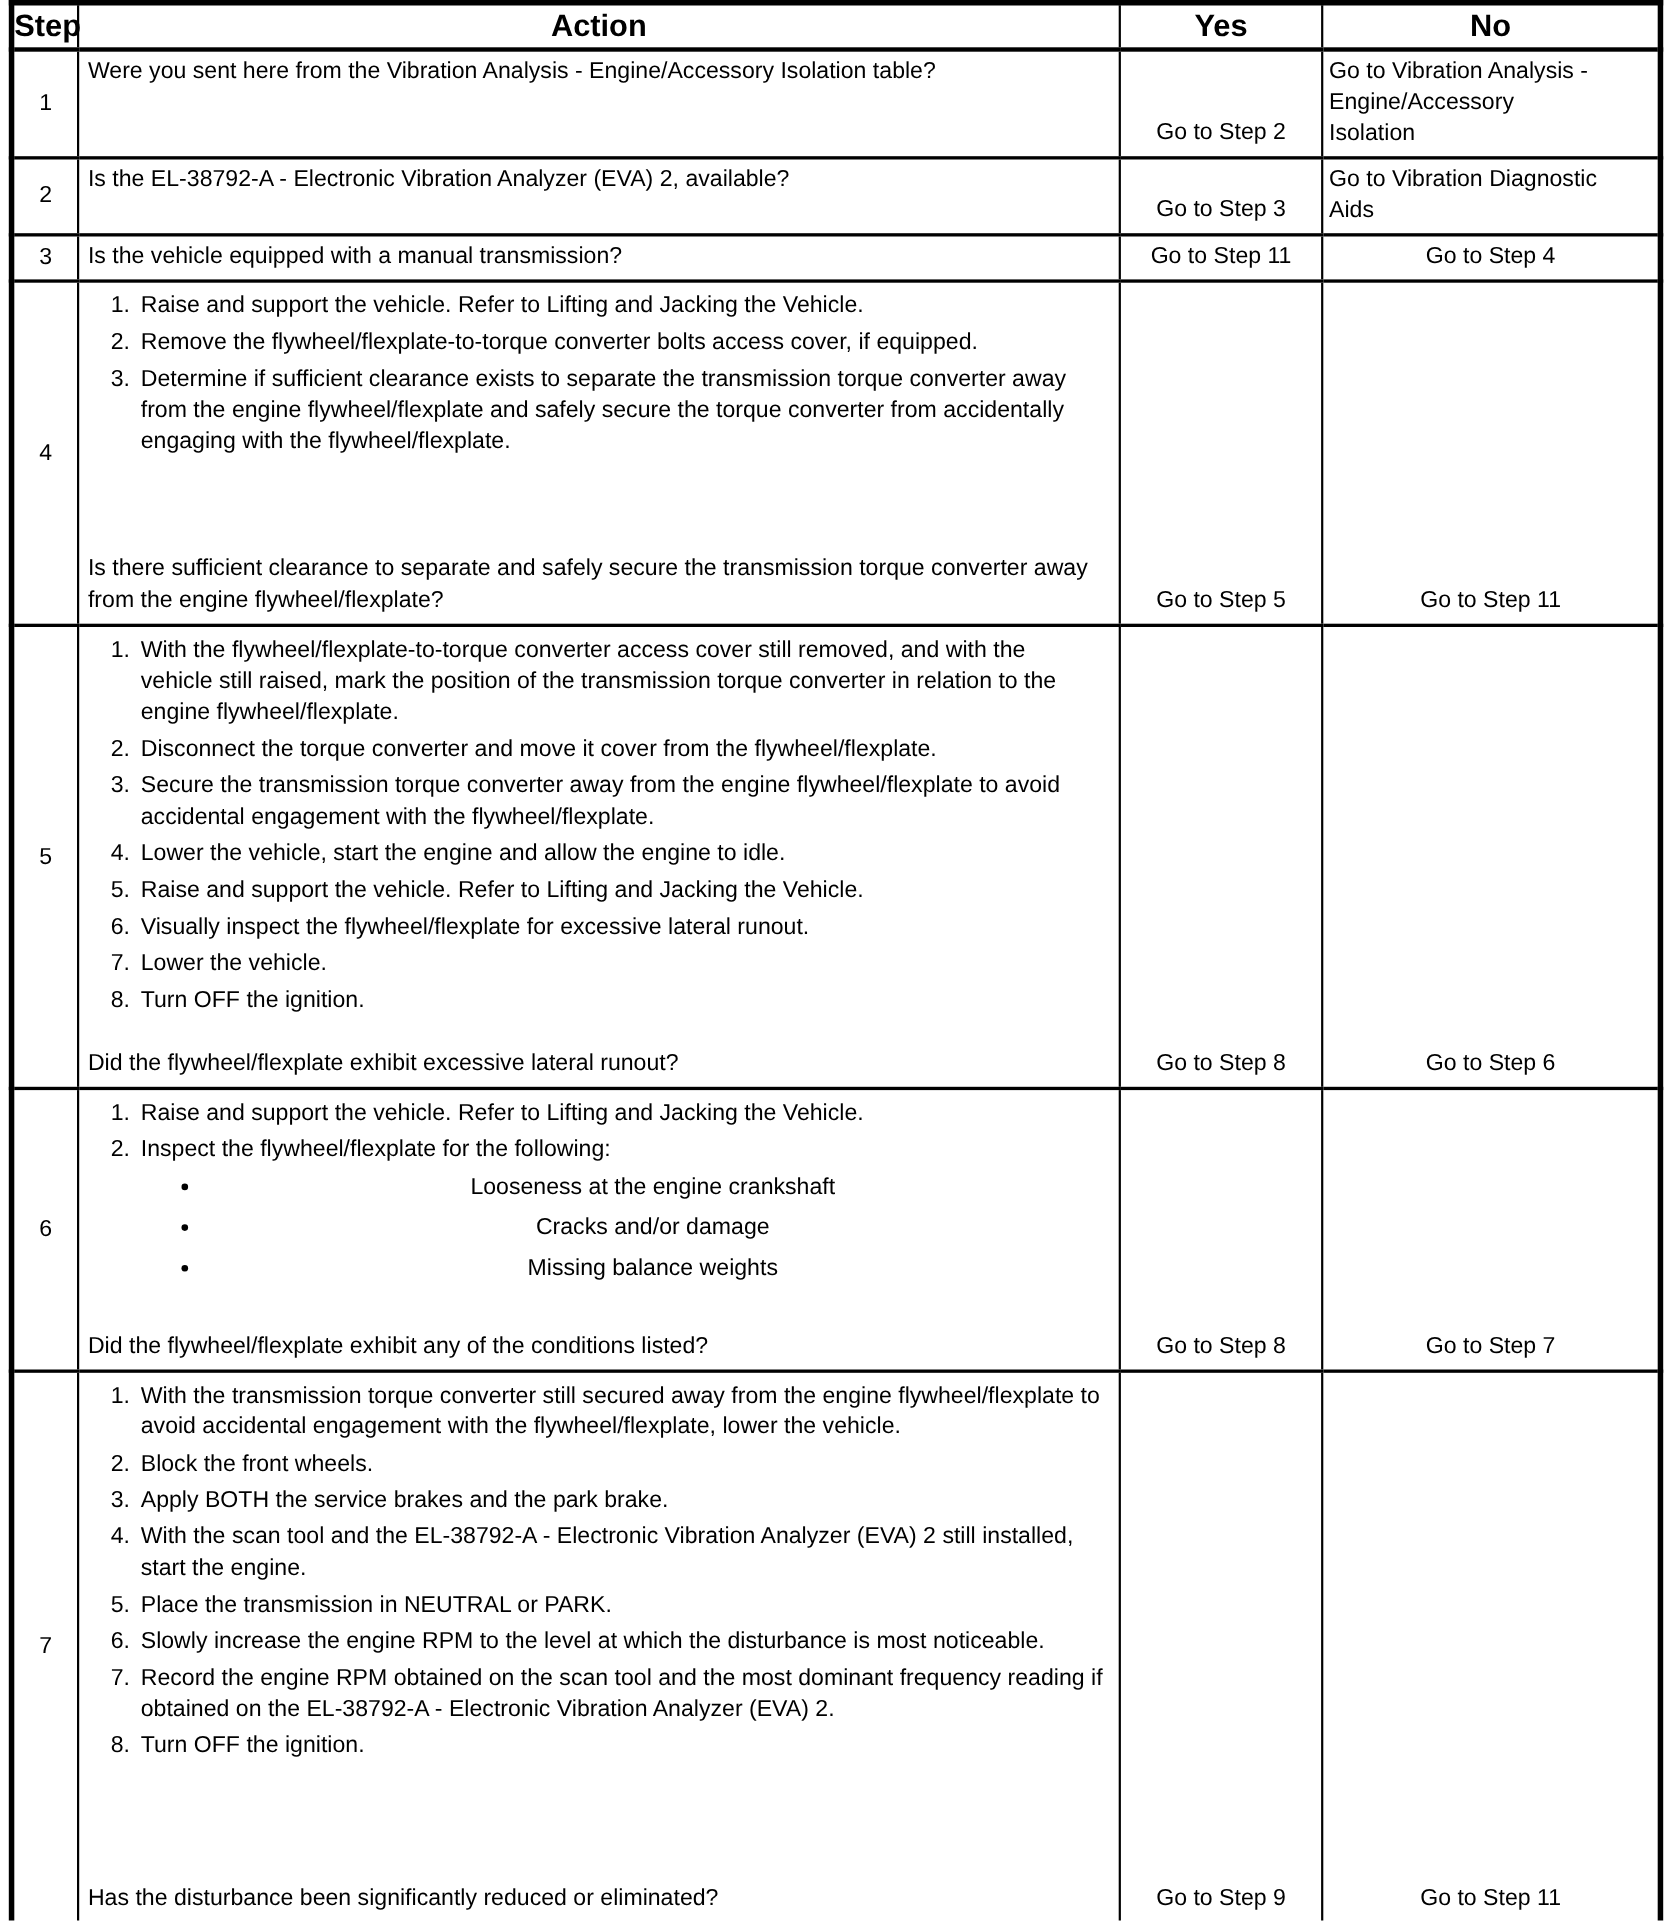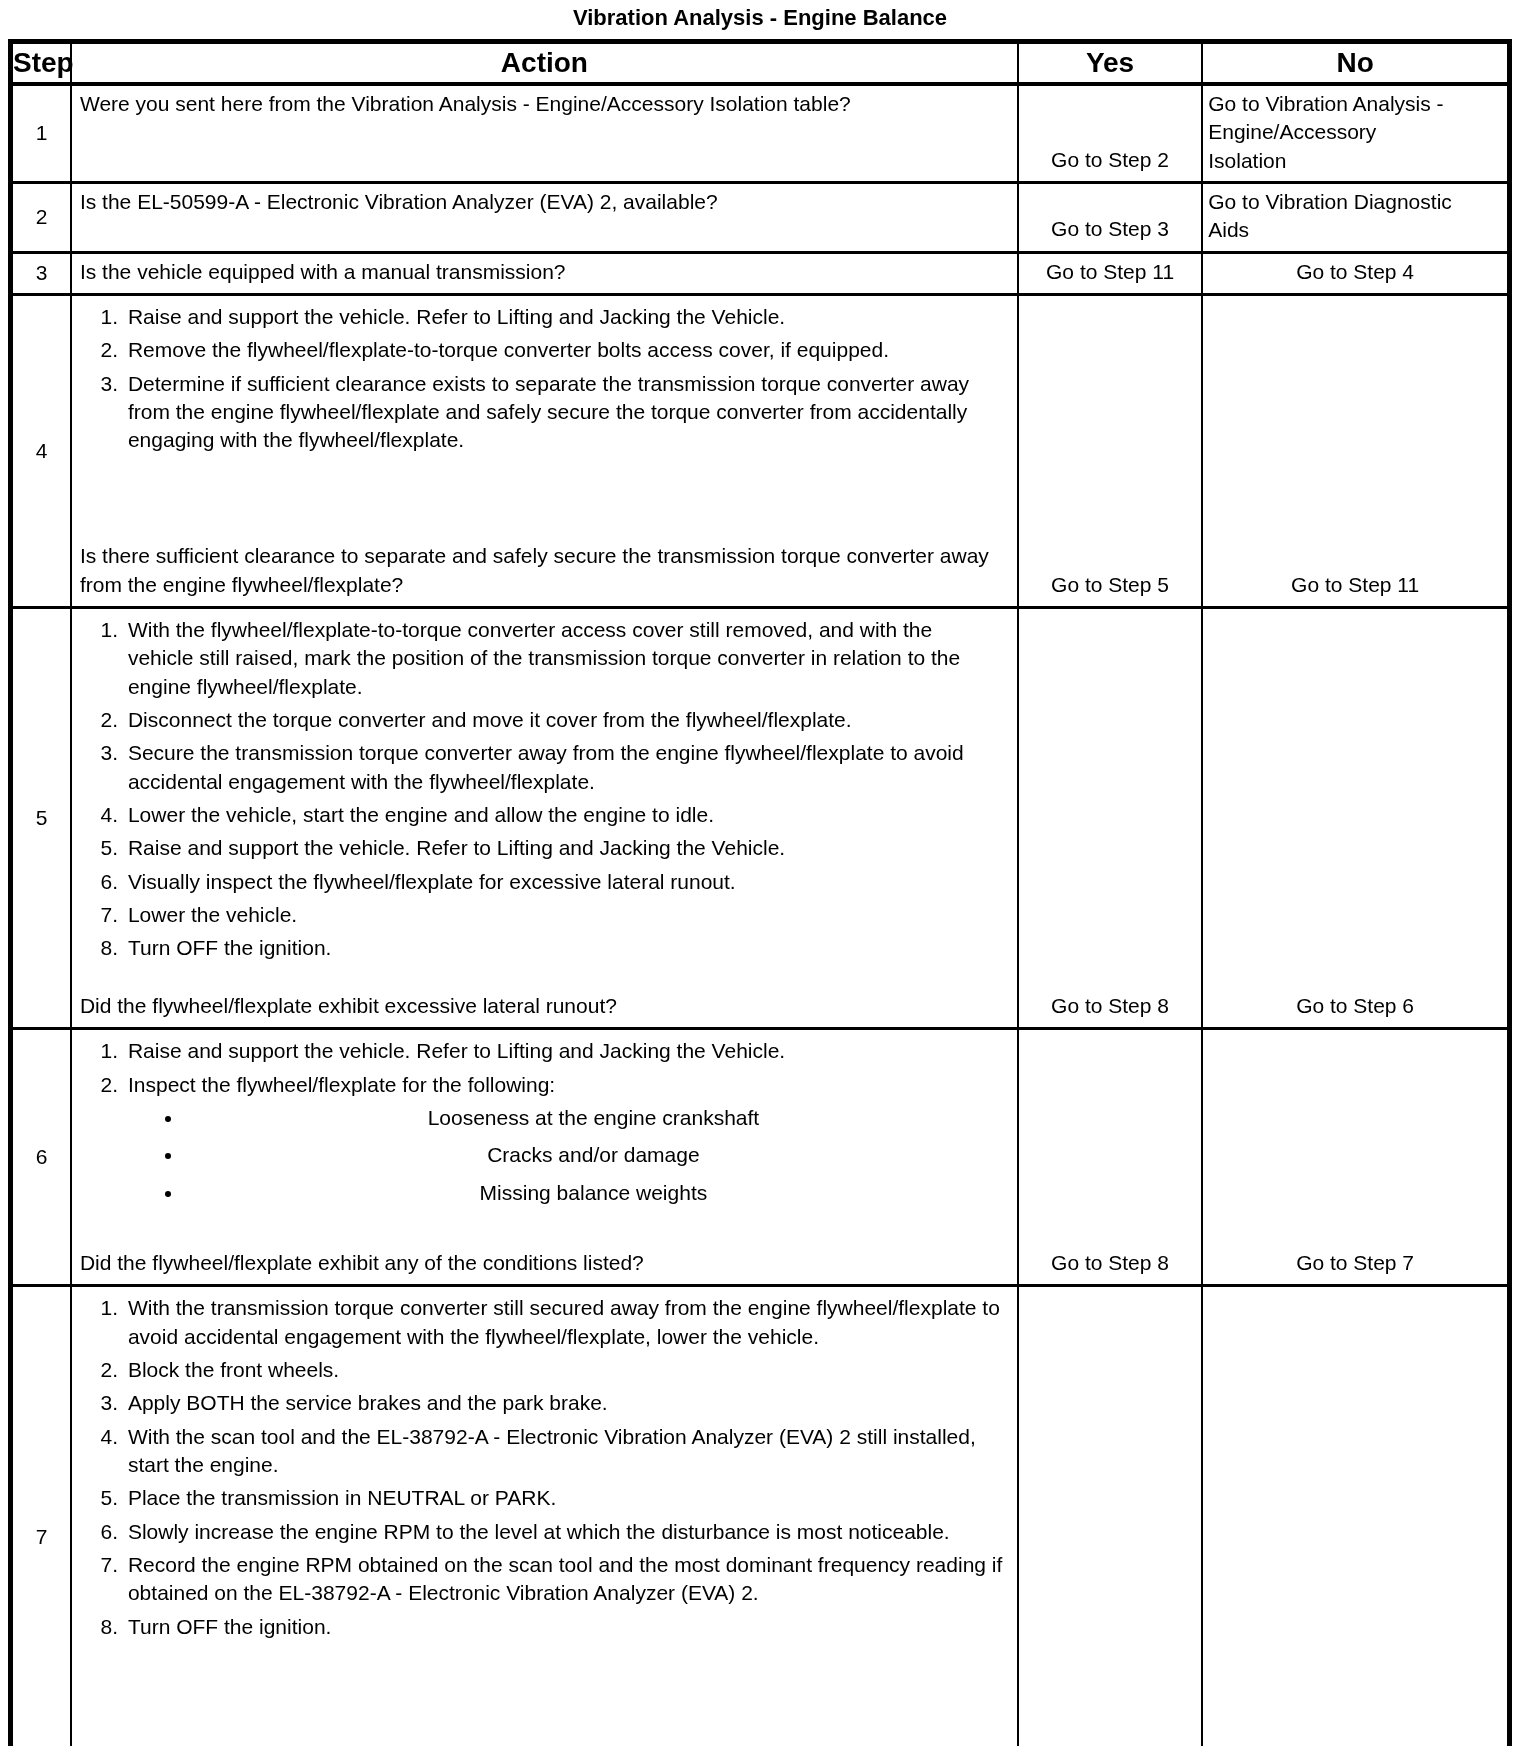--- a/index.html
+++ b/index.html
@@ -93,21 +93,20 @@
     vertical-align: top;
     text-align: left;
     white-space: pre-line;
     padding: 4px 4px 6px 5px;
   }
 </style>
 </head>
 <body>
 
 <div class="page">
-  <div class="title">Vibration Analysis - Engine Balance</div>
 
   <table class="diag">
     <colgroup>
       <col class="c-step">
         <col class="c-action">
         <col class="c-yes">
         <col class="c-no">
     </colgroup>
     <thead>
       <tr>
@@ -127,21 +126,21 @@
           </td>
           <td class="yes">Go to Step 2</td>
           <td class="no long">Go to Vibration Analysis -
 Engine/Accessory
 Isolation</td>
         </tr>
         <tr class="row-2">
           <td class="step">2</td>
           <td class="action">
             <div class="action-wrap">
-              <div class="question">Is the EL-50599-A - Electronic Vibration Analyzer (EVA) 2, available?</div>
+              <div class="question">Is the EL-38792-A - Electronic Vibration Analyzer (EVA) 2, available?</div>
             </div>
           </td>
           <td class="yes">Go to Step 3</td>
           <td class="no long">Go to Vibration Diagnostic
 Aids</td>
         </tr>
         <tr class="row-3">
           <td class="step">3</td>
           <td class="action">
             <div class="action-wrap">

